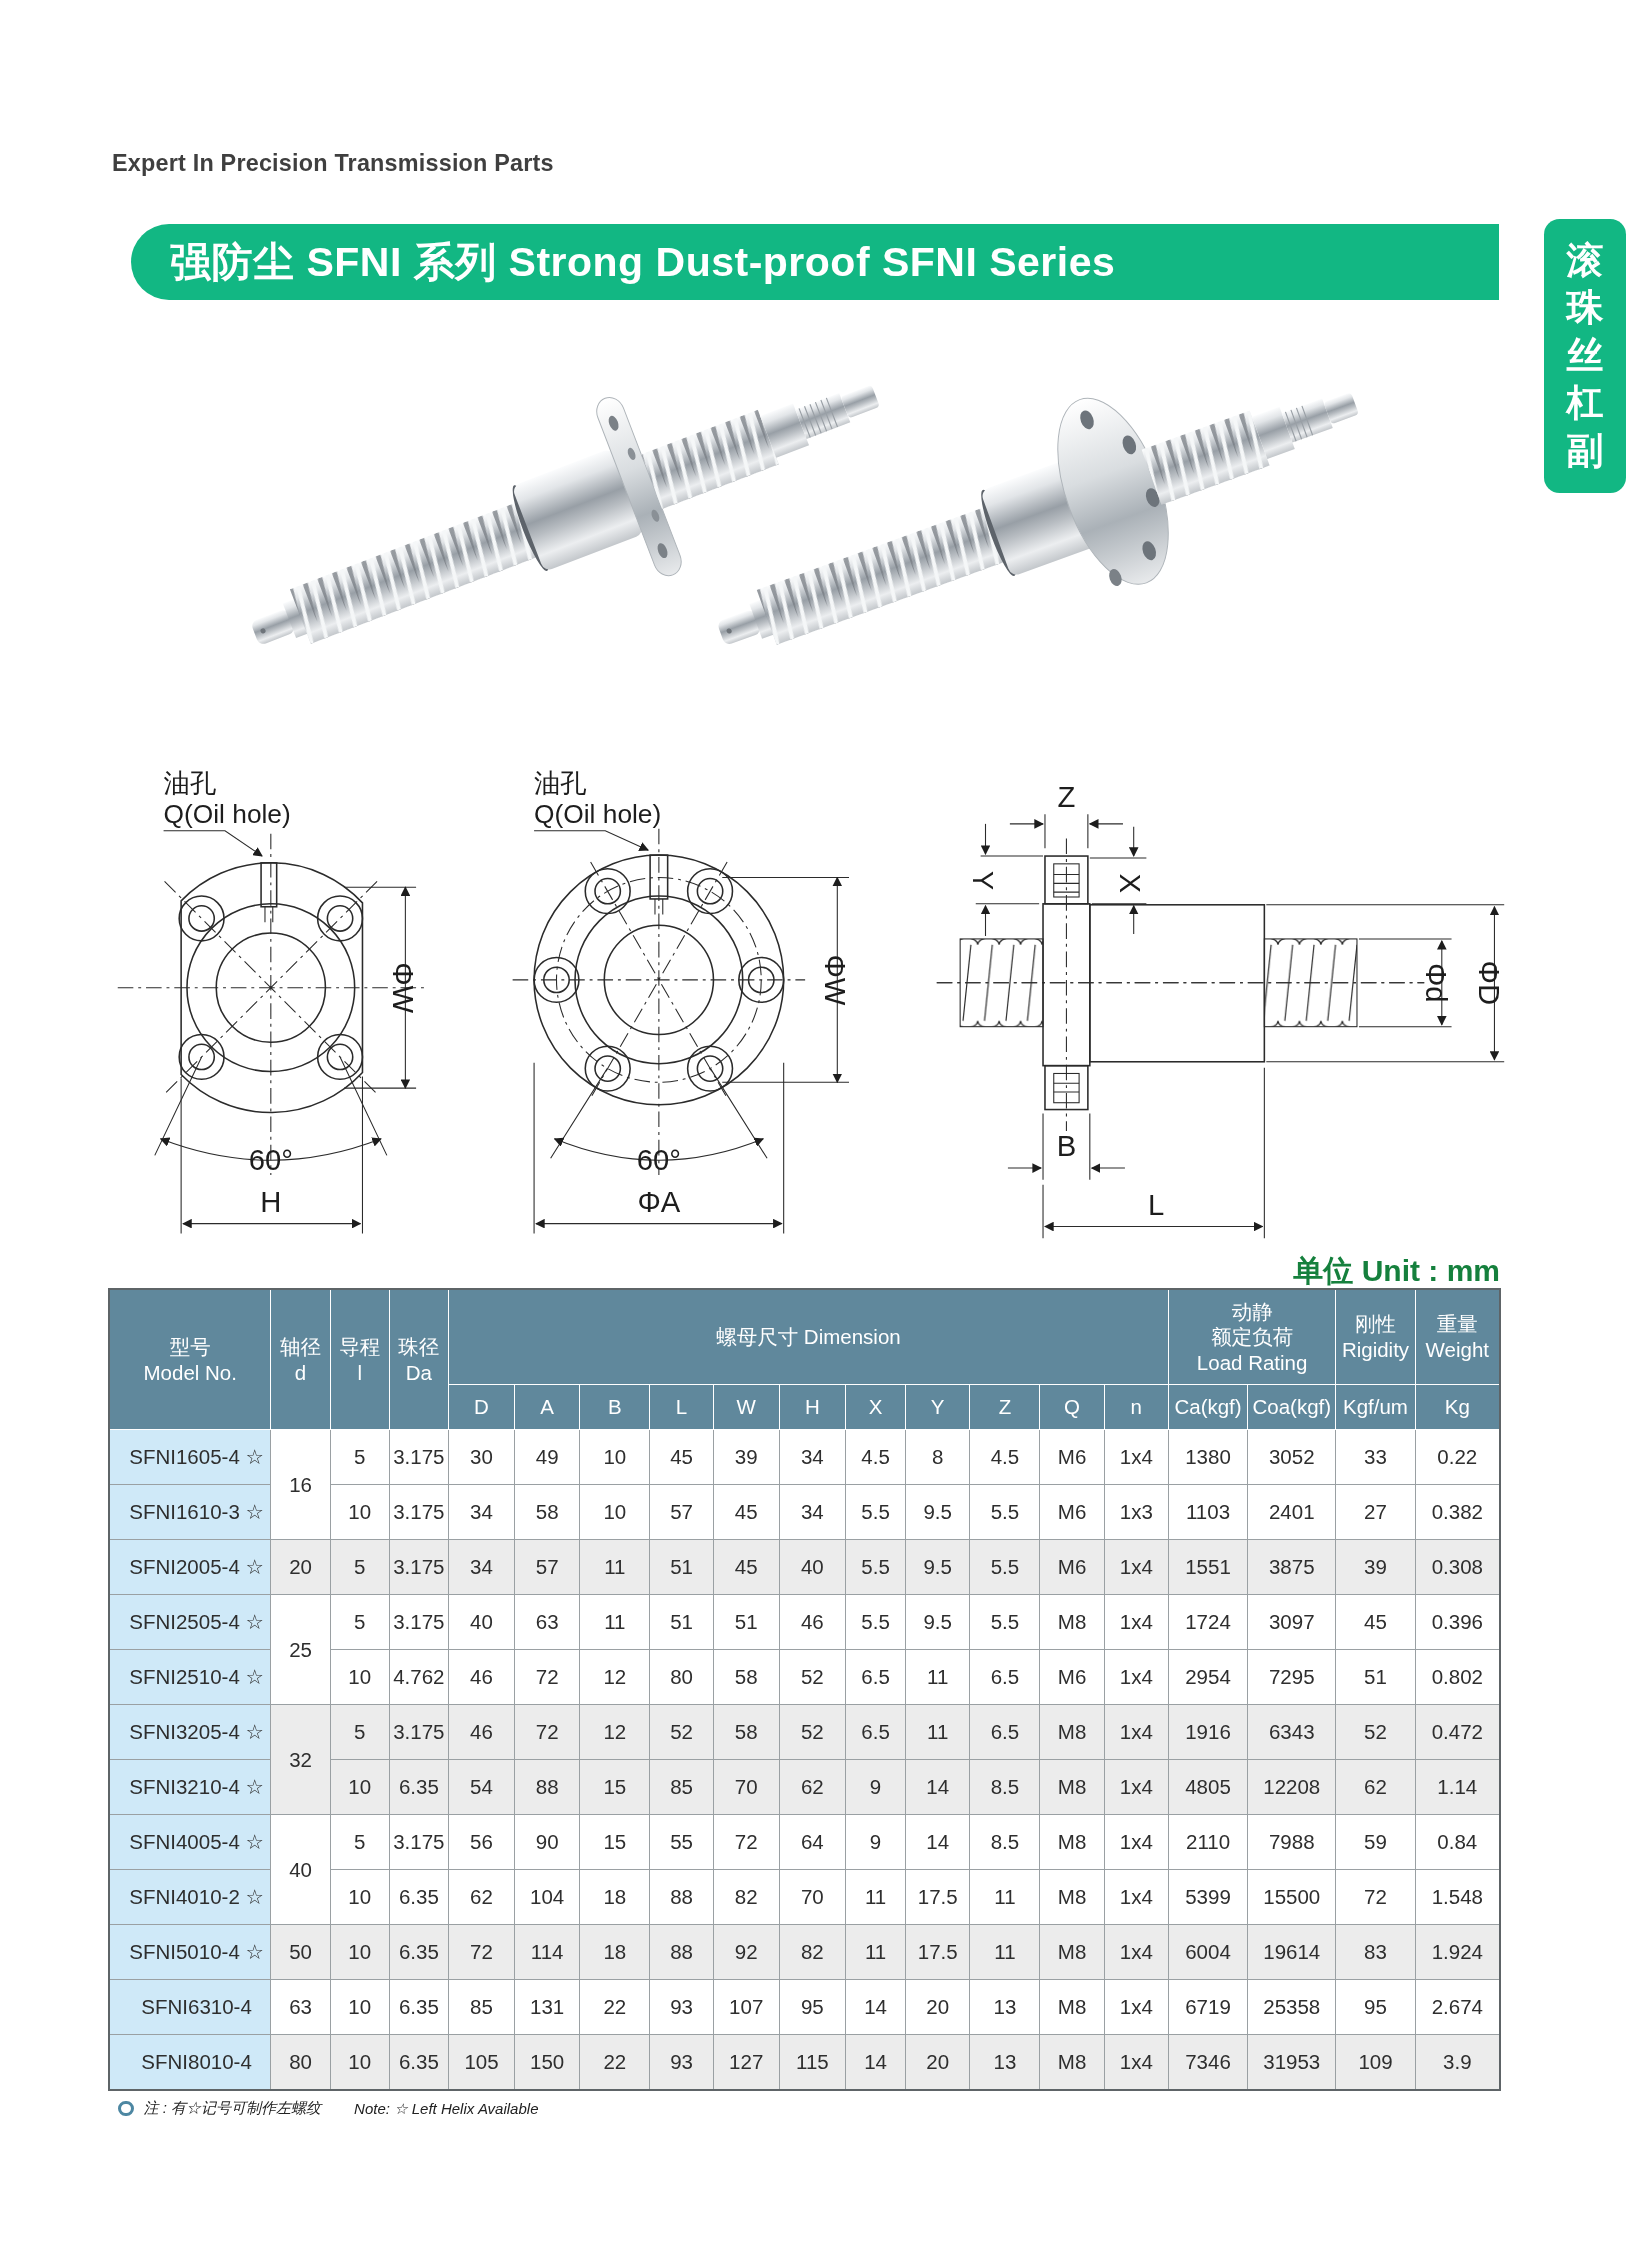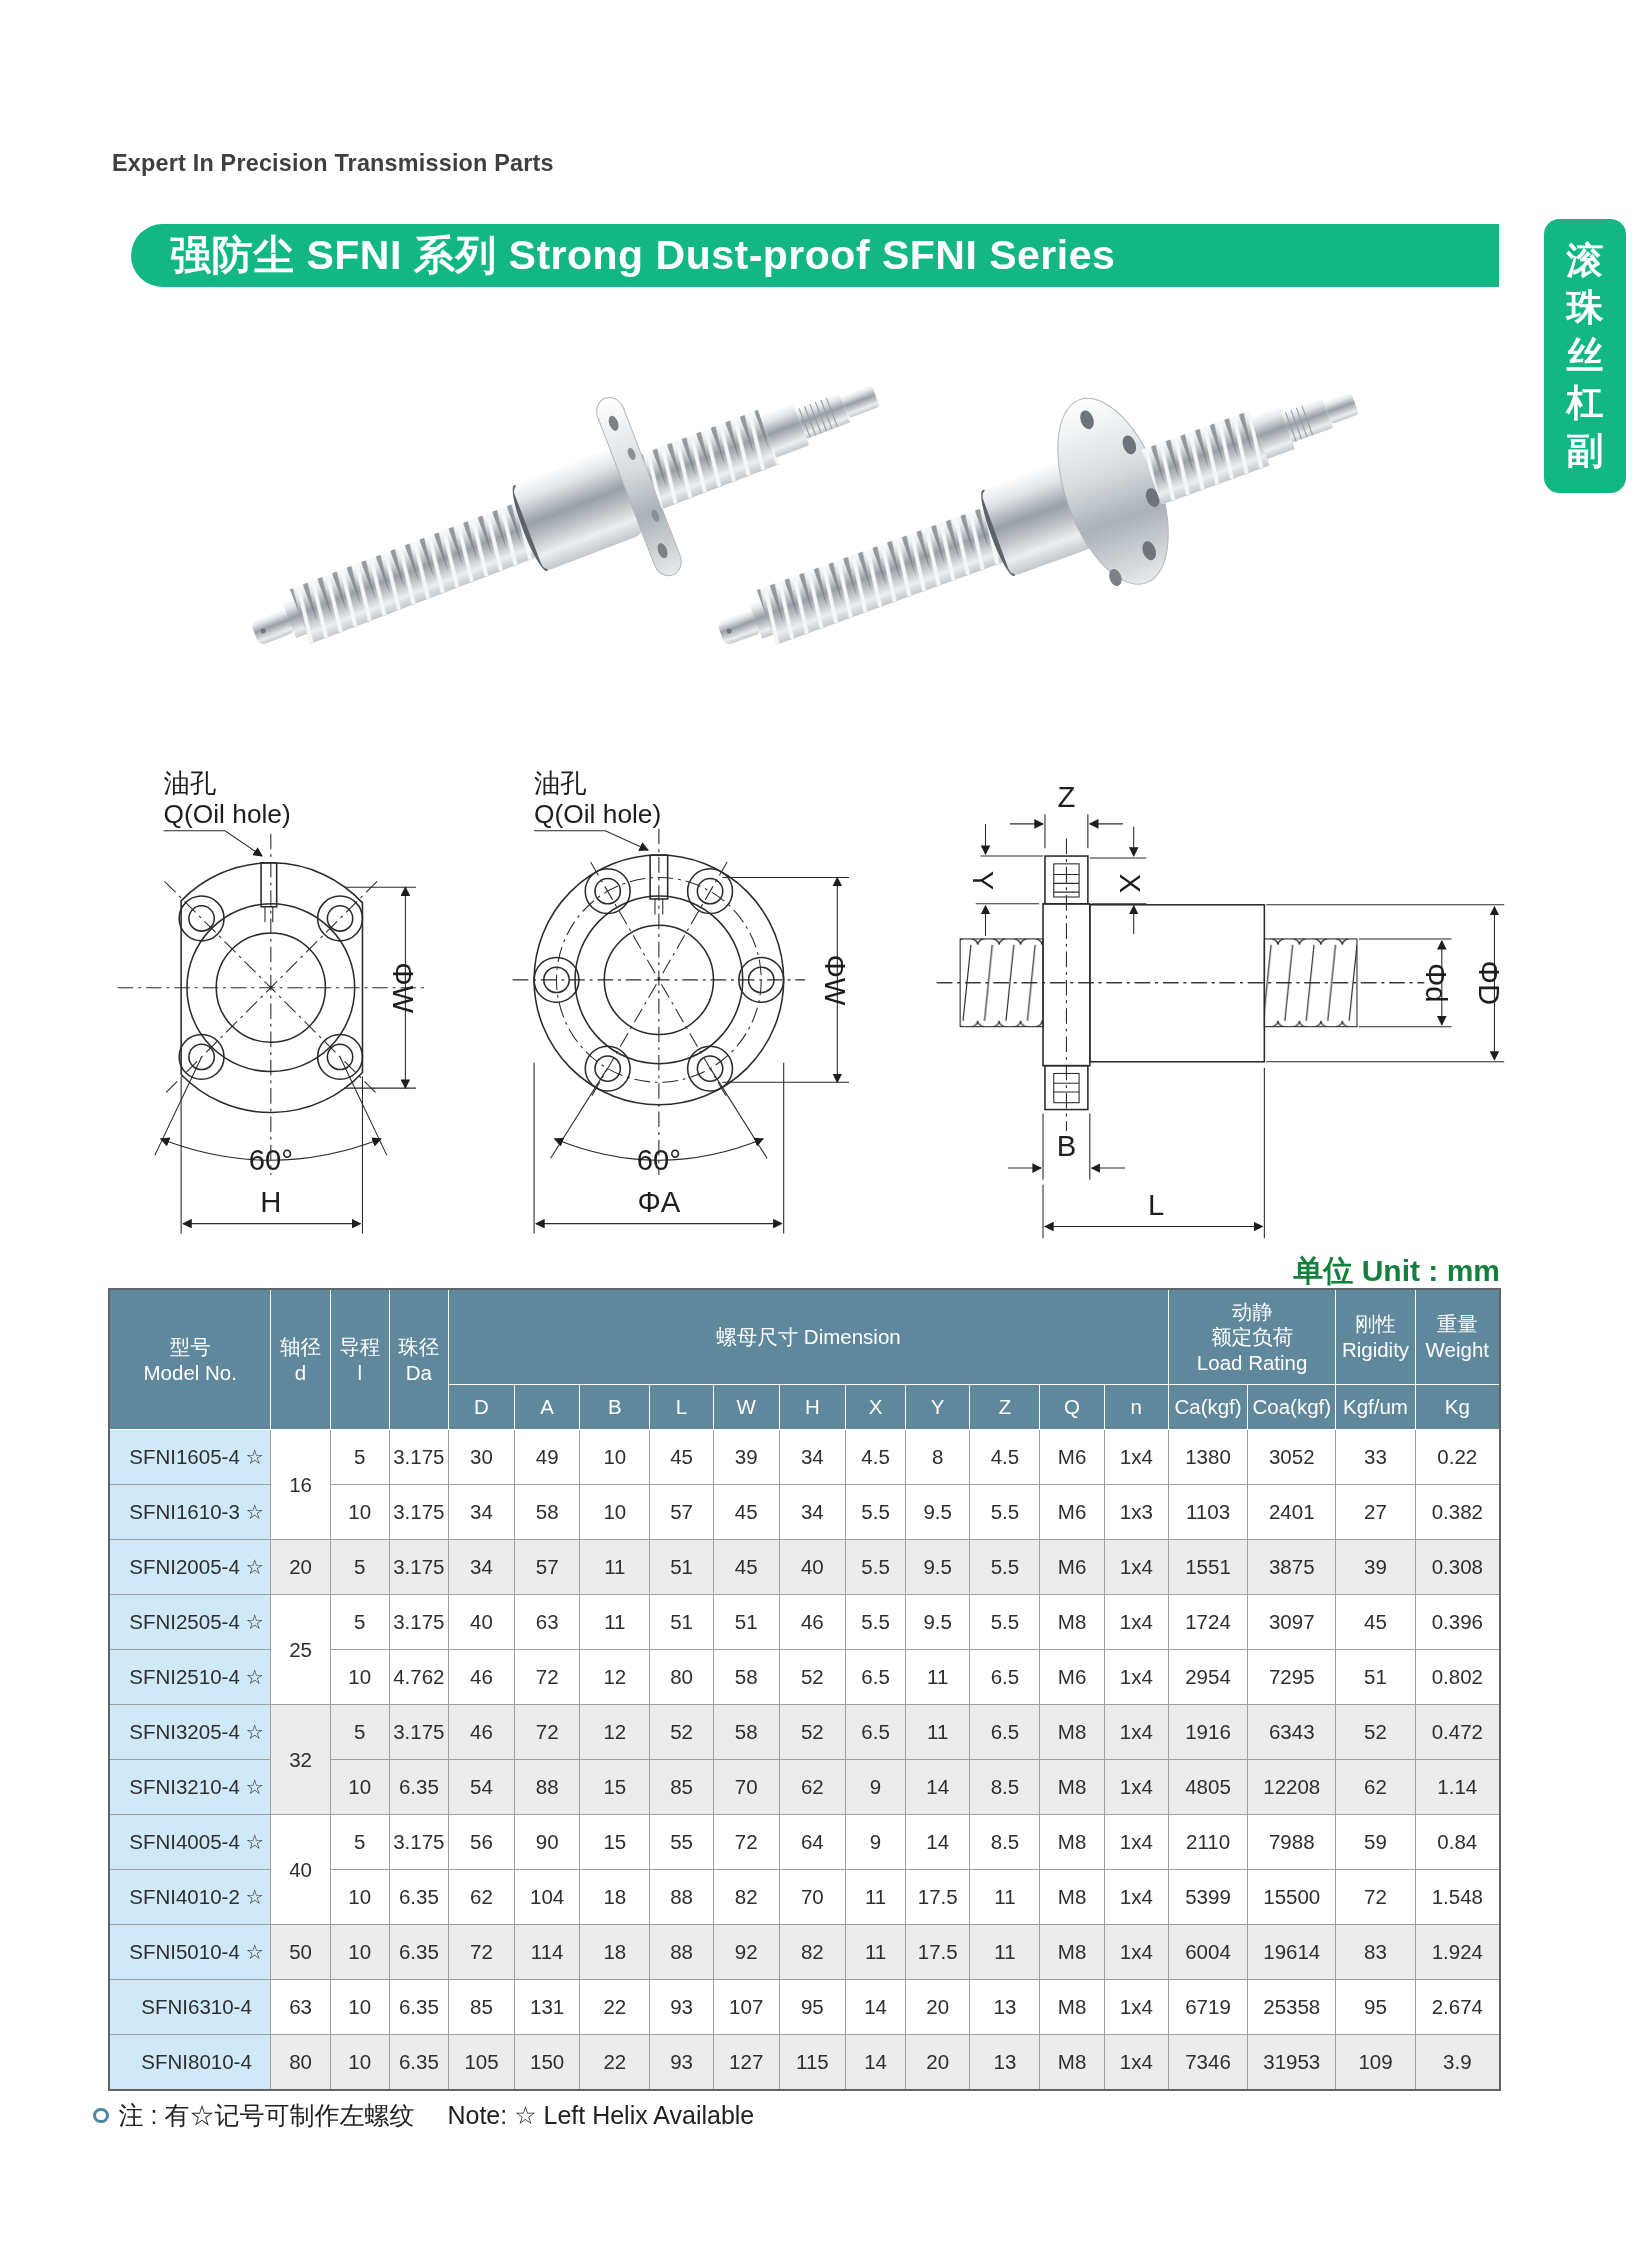--- a/index.html
+++ b/index.html
@@ -1,39 +1,39 @@
 <!DOCTYPE html>
 <html><head>
 <meta charset="utf-8">
 <style>
   html,body{margin:0;padding:0;background:#fff;}
   #page{position:relative;width:1635px;height:2258px;background:#fff;overflow:hidden;
         font-family:"Liberation Sans",sans-serif;}
   .abs{position:absolute;}
   
   #tagline{left:112px;top:150px;font-size:23.4px;font-weight:bold;color:#3f3f3f;letter-spacing:0.2px;}
-  #banner{left:131px;top:224px;width:1368px;height:63px;background:#12b783;
+  #banner{left:131px;top:224px;width:1368px;height:76px;background:#12b783;
           border-radius:38px 0 0 38px;display:flex;align-items:center;}
   #banner .t{color:#fff;font-size:41px;font-weight:bold;padding-left:39px;white-space:nowrap;letter-spacing:0.5px;}
   #sidetab{left:1544px;top:219px;width:82px;height:274px;background:#12b783;border-radius:15.6px;
            display:flex;flex-direction:column;align-items:center;justify-content:center;gap:4.9px;}
   #sidetab span{color:#fff;font-size:37px;font-weight:bold;line-height:1.15;}
   
   #unit{left:1207px;top:1251px;width:293px;text-align:right;font-size:30px;color:#15803d;font-weight:bold;}
   
   #spec{left:109px;top:1289px;width:1391px;border-collapse:collapse;table-layout:fixed;
         outline:2px solid #5e6467;outline-offset:-1px;font-family:"Liberation Sans",sans-serif;}
   #spec th{background:#60889c;color:#fff;font-weight:normal;border:1.5px solid #fff;padding:0;}
   #spec .hmain{height:95px;font-size:20.5px;line-height:1.25;}
   #spec .hsub{height:45px;font-size:20.5px;}
   #spec td{border:1px solid #9aa0a3;text-align:center;font-size:20.5px;color:#2e2e2e;height:54px;padding:0;background:#fff;}
   #spec td.model{background:#cfe9f8;text-align:center;padding-left:12.7px;}
   #spec tr.shaded td:not(.model){background:#ececec;}
   
-  #note{left:93px;top:2099px;display:flex;align-items:center;font-size:25px;color:#222;}
+  #note{left:118px;top:2099px;display:flex;align-items:center;font-size:15px;color:#222;font-style:italic;}
   #note .ring{width:9.8px;height:9.8px;border:3.9px solid #4d87a2;border-radius:50%;margin-right:9.8px;display:inline-block;}
   #note .cn{margin-right:33px;}
   
   .ln{fill:none;stroke:#2b2b2b;stroke-width:1.6px;}
   .thin{fill:none;stroke:#2b2b2b;stroke-width:1.1px;}
   .cl{fill:none;stroke:#2b2b2b;stroke-width:1.1px;stroke-dasharray:16 5 3 5;}
   .dt{font-family:"Liberation Sans",sans-serif;font-size:27px;fill:#1d1d1d;}
   .dl{font-family:"Liberation Sans",sans-serif;font-size:30px;fill:#1d1d1d;}
 </style>
 </head>

